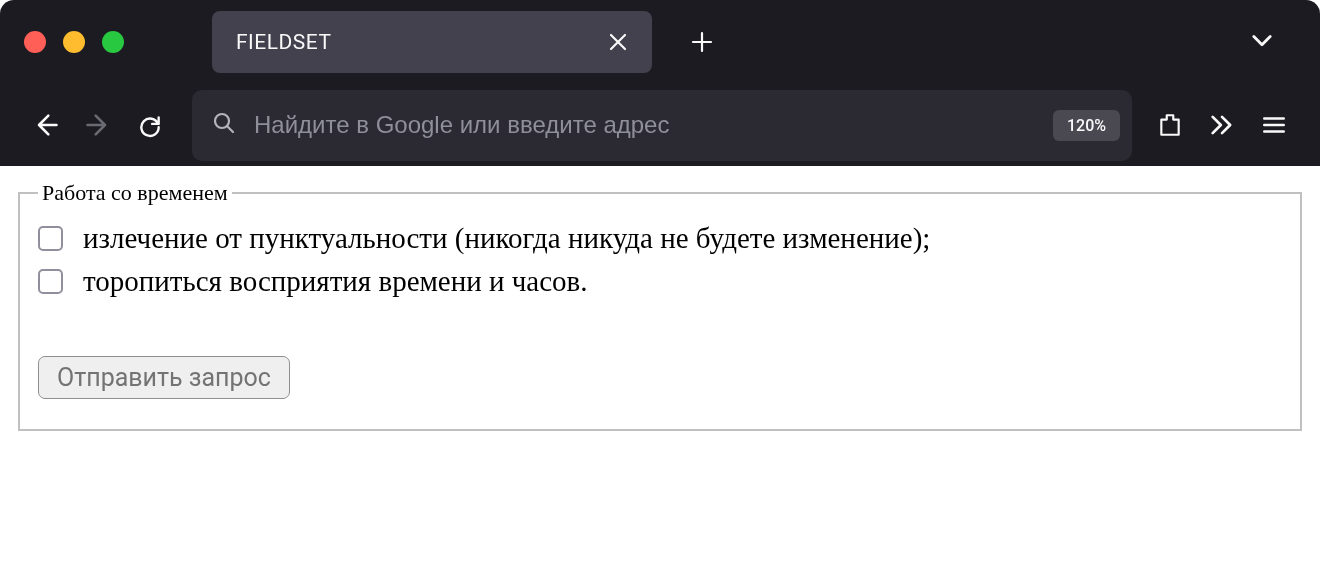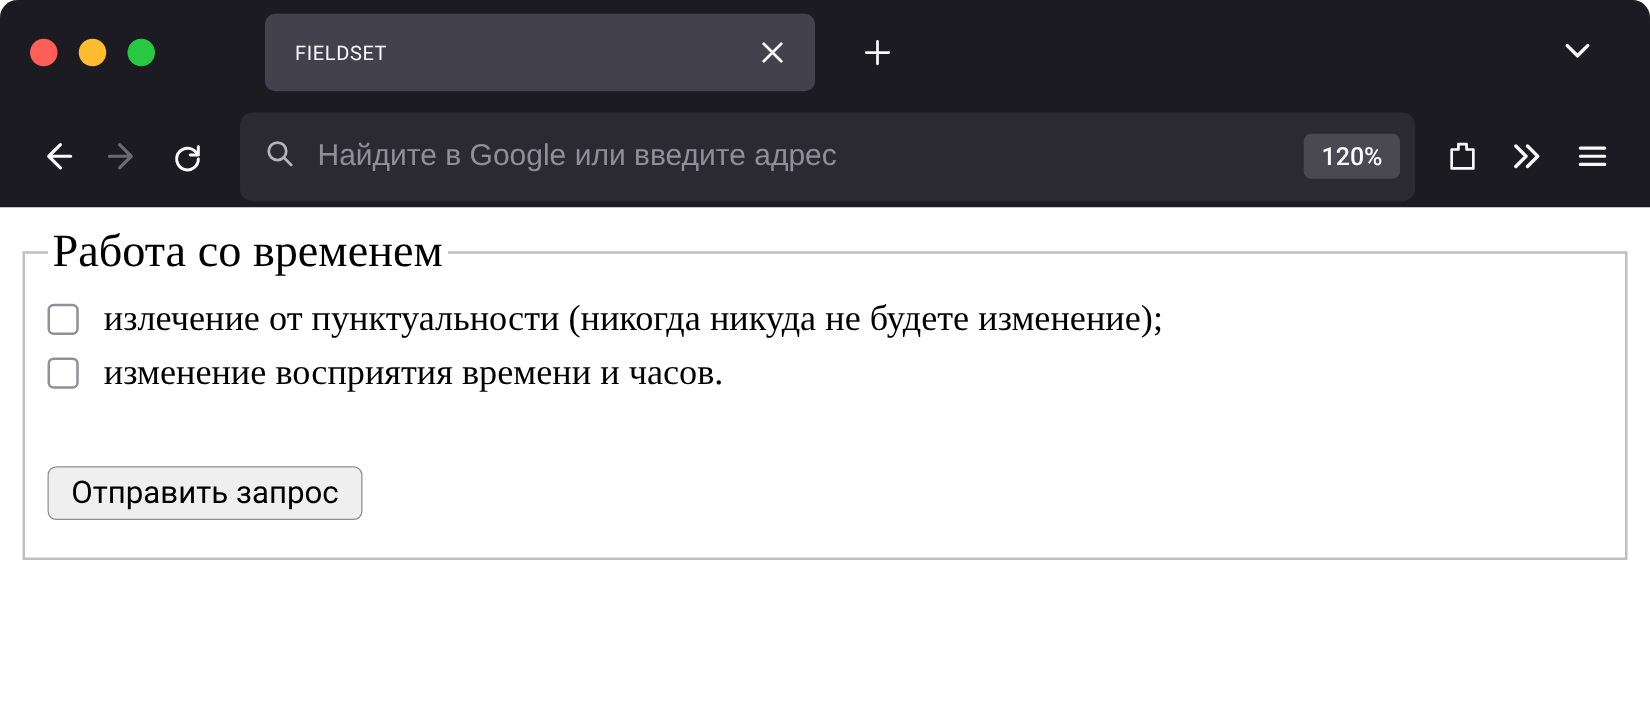--- a/index.html
+++ b/index.html
@@ -46,21 +46,21 @@
       height: 62px;
       width: 440px;
       border-radius: 8px;
       display: flex;
       align-items: center;
       padding: 0 18px 0 24px;
       justify-content: space-between;
     }
     .tab-title {
       color: #f9f9fa;
-      font-size: 16px;
+      font-size: 21px;
       font-weight: 400;
       letter-spacing: 0.5px;
     }
     .tab-close {
       color: #f9f9fa;
       font-size: 26px;
       cursor: pointer;
       width: 32px;
       height: 32px;
       display: flex;
@@ -129,21 +129,21 @@
       outline: none;
     }
     .address-input::placeholder {
       color: #8f8f99;
     }
     .zoom-badge {
       background: #4a4952;
       color: #f9f9fa;
       padding: 6px 14px;
       border-radius: 6px;
-      font-size: 20px;
+      font-size: 16px;
       font-weight: 500;
       margin-right: 4px;
     }
     .toolbar-icon {
       width: 48px;
       height: 48px;
       display: flex;
       align-items: center;
       justify-content: center;
       color: #f9f9fa;
@@ -152,21 +152,21 @@
     .content {
       background: #fff;
       padding: 14px 18px;
       font-family: "Times New Roman", Times, serif;
     }
     fieldset {
       border: 2px solid #c0c0c0;
       padding: 16px 18px 30px 18px;
     }
     legend {
-      font-size: 37px;
+      font-size: 22px;
       padding: 0 4px;
       color: #000;
     }
     .checkbox-list {
       display: flex;
       flex-direction: column;
       gap: 10px;
       margin-bottom: 58px;
     }
     .checkbox-item {
@@ -189,21 +189,21 @@
       cursor: pointer;
     }
     .submit-button {
       font-family: -apple-system, BlinkMacSystemFont, "Segoe UI", Roboto, sans-serif;
       font-size: 25px;
       padding: 6px 18px;
       background: #efefef;
       border: 1px solid #8f8f8f;
       border-radius: 7px;
       cursor: pointer;
-      color: #000000;
+      color: #737373;
     }
   </style>
 </head>
 <body>
 
 <div class="browser-chrome">
   <div class="title-bar">
     <div class="traffic-lights">
       <div class="traffic-light tl-red"></div>
       <div class="traffic-light tl-yellow"></div>
@@ -276,18 +276,18 @@
 <div class="content">
   <fieldset>
     <legend>Работа со временем</legend>
     <div class="checkbox-list">
       <div class="checkbox-item">
         <div class="checkbox"></div>
         <span class="checkbox-label">излечение от пунктуальности (никогда никуда не будете изменение);</span>
       </div>
       <div class="checkbox-item">
         <div class="checkbox"></div>
-        <span class="checkbox-label">изменение восприятия времени и часов.</span>
+        <span class="checkbox-label">торопиться восприятия времени и часов.</span>
       </div>
     </div>
     <button class="submit-button">Отправить запрос</button>
   </fieldset>
 </div>
 
 </body></html>

